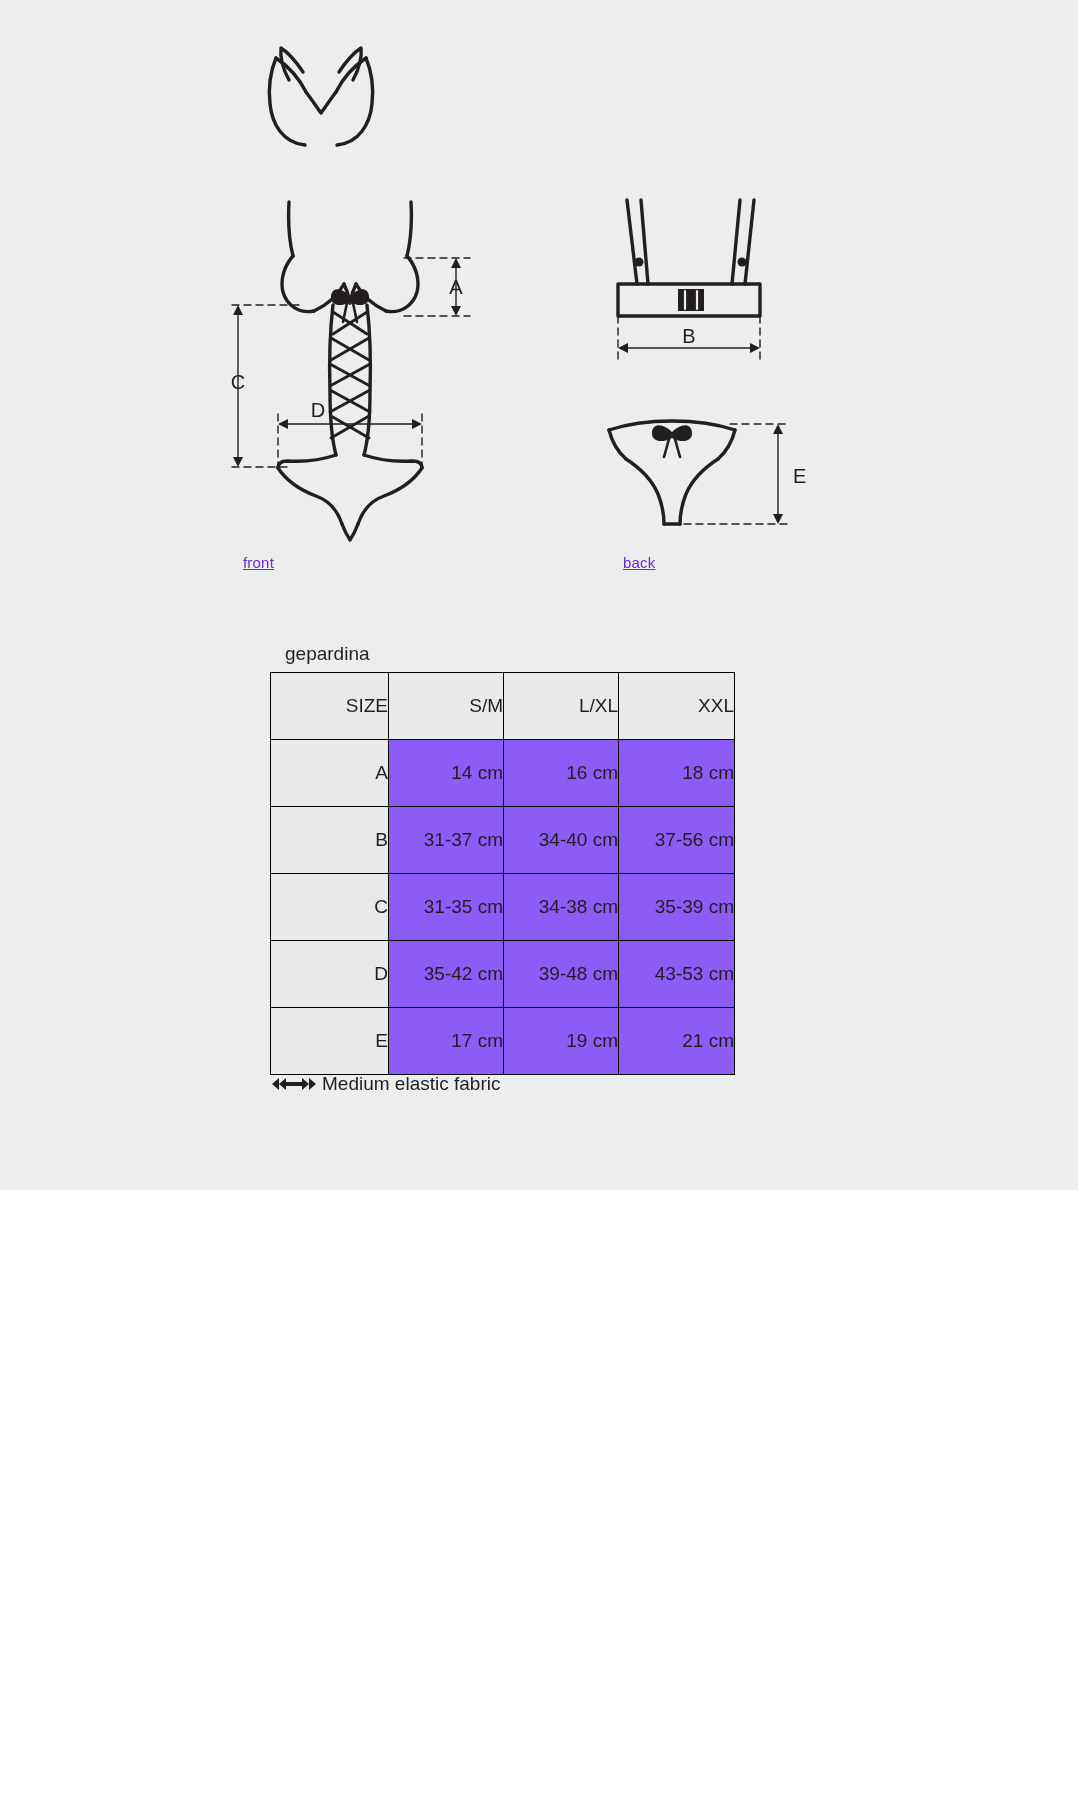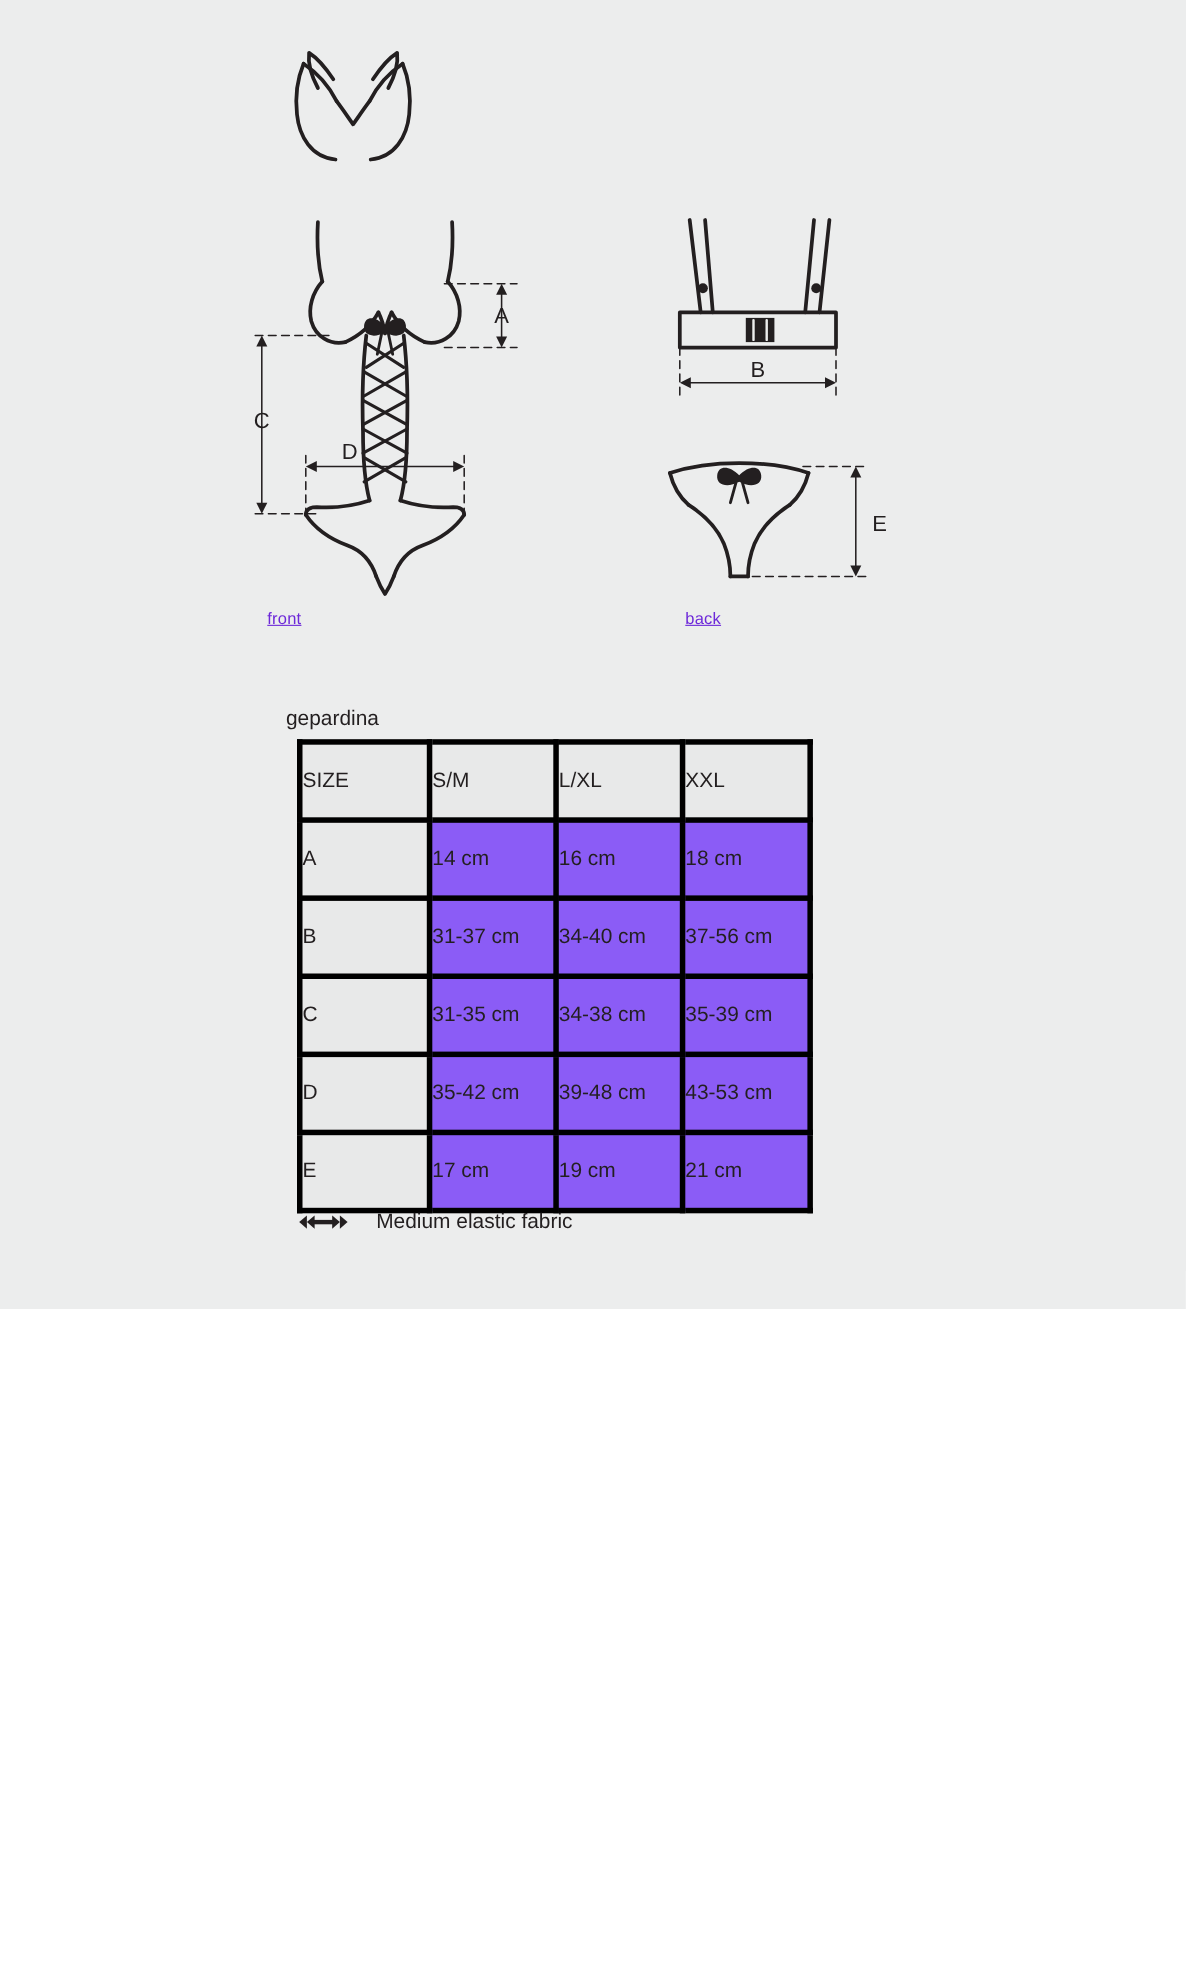--- a/index.html
+++ b/index.html
@@ -41,59 +41,59 @@
     font-size: 15px;
     color: #6d28d9;
     letter-spacing: 0.2px;
     text-decoration: underline;
   }
   #caption-front { left: 243px; top: 554px; }
   #caption-back  { left: 623px; top: 554px; }
 
   #product-name {
     position: absolute;
-    left: 260px;
+    left: 285px;
     top: 643px;
     font-size: 19px;
     color: #231f20;
   }
 
   #size-table {
     position: absolute;
     left: 270px;
     top: 672px;
     border-collapse: collapse;
     table-layout: fixed;
   }
   #size-table td, #size-table th {
-    border: 5px solid #000000;
+    border: 1px solid #000000;
     font-size: 19px;
     font-weight: normal;
     color: #231f20;
-    text-align: left;
+    text-align: right;
     vertical-align: middle;
     height: 66px;
     padding: 0;
     margin-left: 33px;
   }
   #size-table col.c0 { width: 118px; }
   #size-table col.c1 { width: 115px; }
   #size-table col.c2 { width: 115px; }
   #size-table col.c3 { width: 116px; }
   #size-table tr.header-row td { background: #e8e9e9; }
   #size-table td.row-label { background: #e8e9e9; }
   #size-table td.value-cell { background: #8b5cf6; }
 
   #fabric-note {
     position: absolute;
     left: 270px;
-    top: 1100px;
+    top: 1073px;
     display: flex;
     align-items: center;
-    gap: 24px;
+    gap: 4px;
   }
   #fabric-note .note-text {
     font-size: 19px;
     color: #231f20;
   }
   .elastic-icon { display: block; }
 </style>
 </head>
 <body>
 

